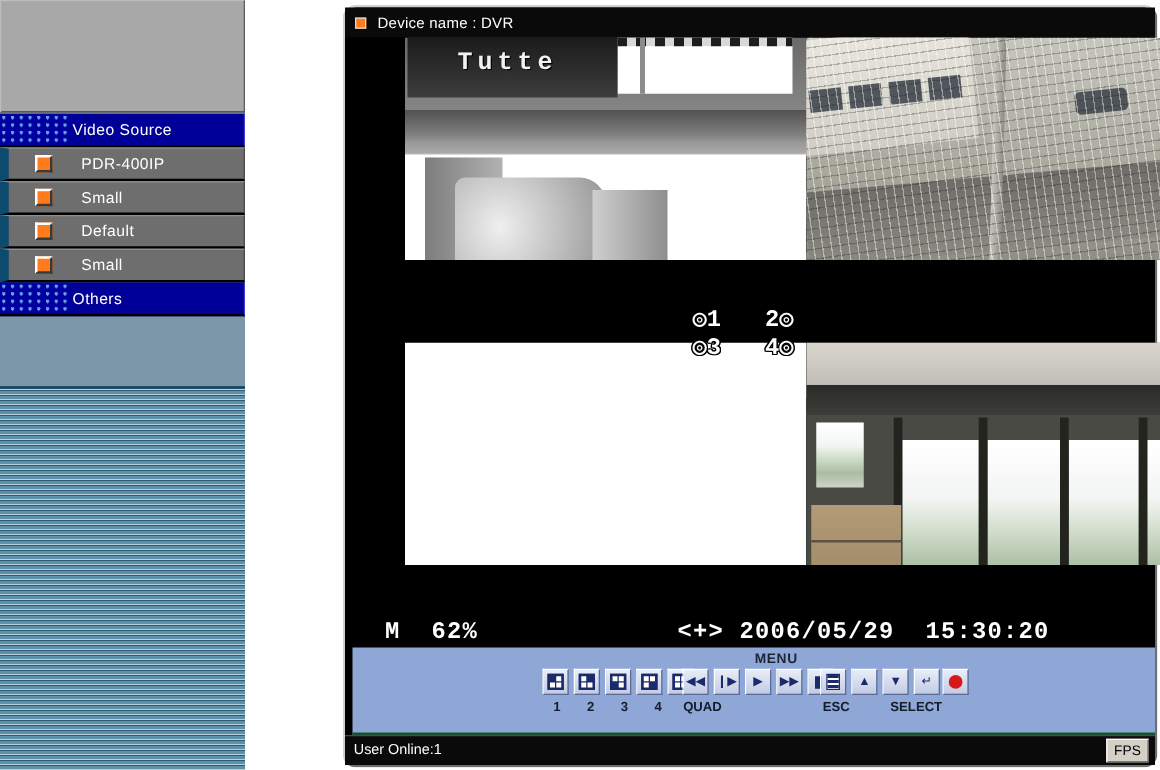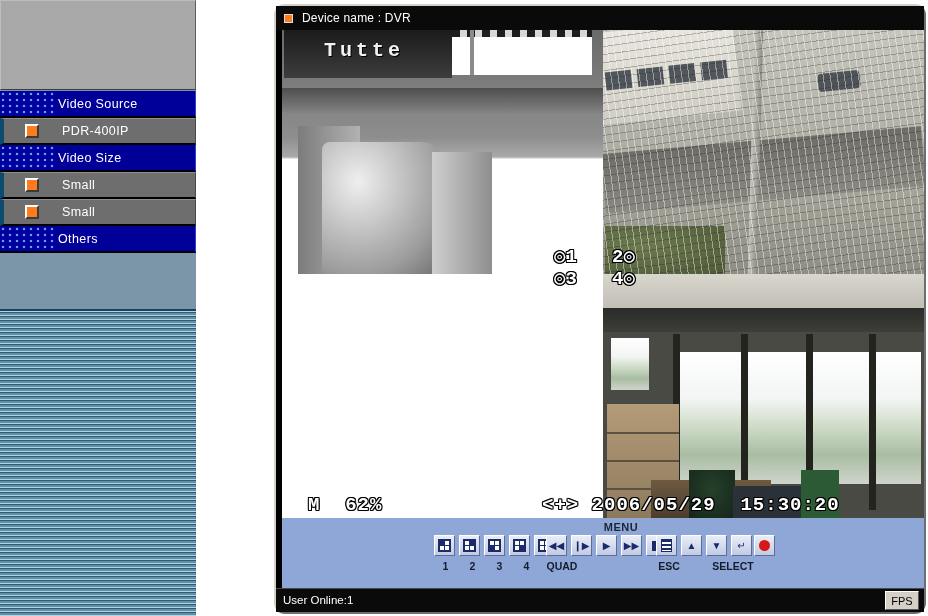--- a/index.html
+++ b/index.html
@@ -27,21 +27,21 @@
   #menu-list { position: absolute; left: 0; top: 91px; width: 196px; }
   .menu-row {
     position: relative; height: 27px; width: 196px;
     border-bottom: 2px solid #000;
     display: flex; align-items: center;
     overflow: hidden;
   }
   .menu-row.header { background: #000099; align-items: center; }
   .menu-row.item   { background: #6e6e6e;
                      border-top: 1px solid #8f8f8f;
-                     border-left: 4px solid #0c4a6e;
+                     border-left: 7px solid #0c4a6e;
                      border-right: 1px solid #4a4a4a; }
   .menu-row.header { border-right: 1px solid #3b3bc9; }
   .gutter {
     width: 56px; height: 100%;
     flex: 0 0 56px;
     display: flex; align-items: center; justify-content: center;
   }
   .gutter.dots {
     background-color: #0000a0;
     background-image:
@@ -100,21 +100,21 @@
   #dvr-title-text {
     margin-left: 9px; color: #ffffff; font-size: 12px; letter-spacing: 0.2px;
   }
 
   
   #video-area {
     position: absolute; left: 6px; top: 24px;
     width: 642px; height: 488px;
     background: #000;
   }
-  .cell { position: absolute; width: 321px; height: 244px; overflow: hidden; }
+  .cell { position: absolute; width: 321px; height: 178px; overflow: hidden; margin-left: 42px; }
   #cell1 { left: 0;     top: 0; }
   #cell2 { left: 321px; top: 0; }
   #cell3 { left: 0;     top: 244px; }
   #cell4 { left: 321px; top: 244px; }
 
   
   #cell1 .scene {
     position: absolute; inset: 0;
     background:
       linear-gradient(to bottom, #6a6a6a 0px, #8e8e8e 44%, #a9a9a9 52%, #ffffff 53%, #ffffff 100%);
@@ -263,21 +263,21 @@
     left: 26px; bottom: 2px; font-size: 19px; letter-spacing: 1px;
   }
   #osd-bottom-right {
     left: 246px; bottom: 2px; font-size: 19px; letter-spacing: 1px; margin-left: 14px;
   }
 
   
   #controlbar {
     position: absolute; left: 6px; top: 512px; width: 642px; height: 72px;
     background: #8ea7d6;
-    border-bottom: 2px solid #14532d;
+    border-bottom: 4px solid #14532d;
   }
   #menu-caption {
     position: absolute; left: 0; top: 3px; width: 642px;
     text-align: center; font-size: 11px; font-weight: bold; color: #1c2436;
     letter-spacing: 0.5px;
   }
   #menu-caption span { position: relative; left: 18px; }
   #btn-rows { position: absolute; left: 0; top: 17px; width: 642px; height: 55px; }
   .btn-group { position: absolute; display: flex; gap: 4px; }
   #grp-cams { left: 152px; top: 0; }
@@ -362,32 +362,34 @@
         <div class="menu-label">Video Source</div>
       </div>
 
       <div class="menu-row item">
         <div class="gutter">
           <span class="bullet"></span>
         </div>
         <div class="menu-label">PDR-400IP</div>
       </div>
 
-      <div class="menu-row header">
-        <div class="gutter dots"></div>
-        <div class="menu-label">Video Size</div>
-      </div>
 
       <div class="menu-row item">
         <div class="gutter">
           <span class="bullet"></span>
         </div>
         <div class="menu-label">Small</div>
       </div>
 
+      <div class="menu-row item">
+        <div class="gutter">
+          <span class="bullet"></span>
+        </div>
+        <div class="menu-label">Default</div>
+      </div>
 
       <div class="menu-row item">
         <div class="gutter">
           <span class="bullet"></span>
         </div>
         <div class="menu-label">Small</div>
       </div>
 
       <div class="menu-row header">
         <div class="gutter dots"></div>

